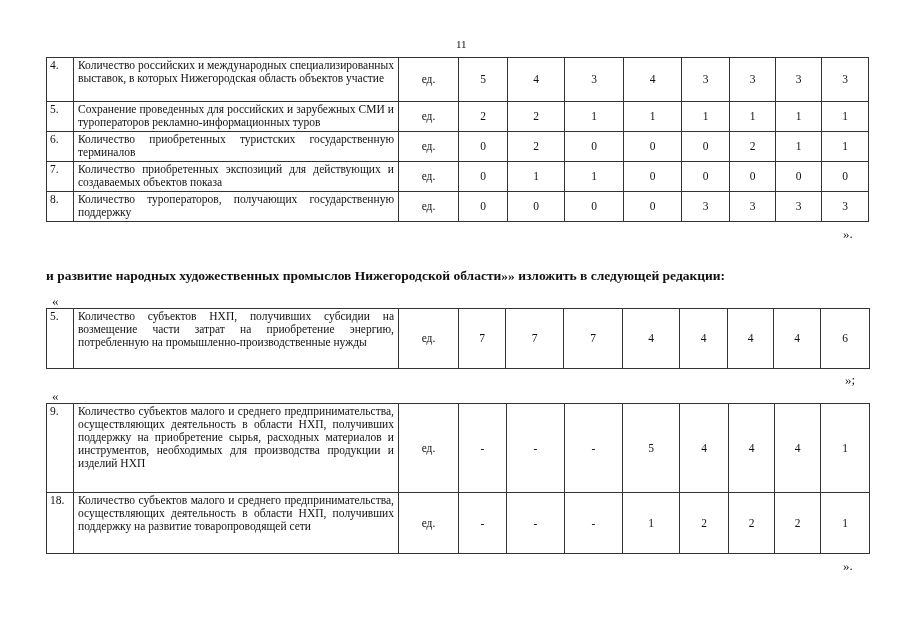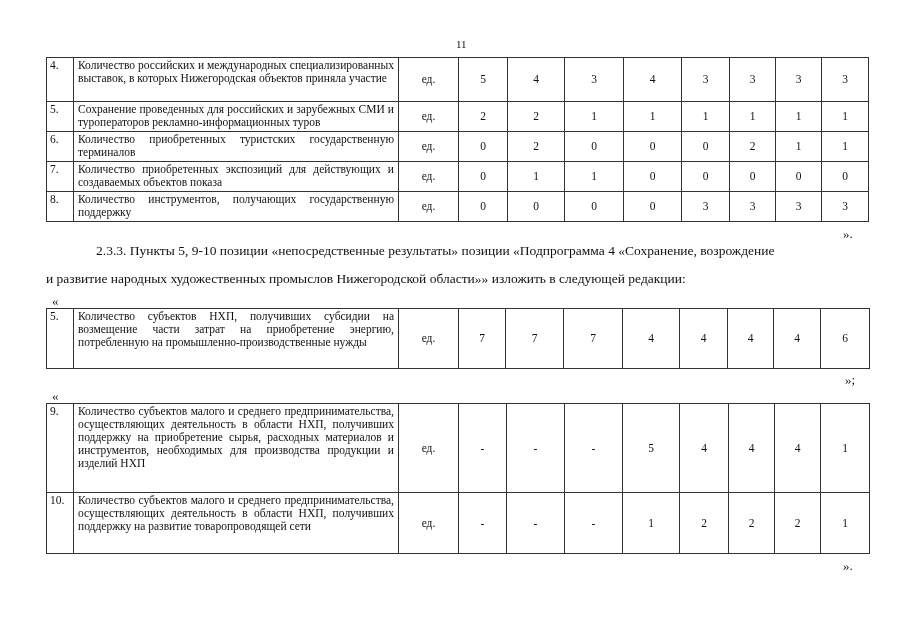--- a/index.html
+++ b/index.html
@@ -31,21 +31,21 @@
       <col style="width:59px">
       <col style="width:58px">
     <col style="width:48px">
       <col style="width:46px">
       <col style="width:46px">
       <col style="width:47px">
   </colgroup>
   <tbody>
     <tr style="height:44px">
       <td class="num">4.</td>
-      <td class="desc">Количество российских и международных специализированных выставок, в которых Нижегородская объектов приняла участие</td>
+      <td class="desc">Количество российских и международных специализированных выставок, в которых Нижегородская область объектов участие</td>
       <td class="unit">ед.</td>
       <td class="val">5</td>
       <td class="val">4</td>
       <td class="val">3</td>
       <td class="val">4</td>
       <td class="val">3</td>
       <td class="val">3</td>
       <td class="val">3</td>
       <td class="val">3</td>
     </tr>
@@ -83,39 +83,38 @@
       <td class="val">1</td>
       <td class="val">1</td>
       <td class="val">0</td>
       <td class="val">0</td>
       <td class="val">0</td>
       <td class="val">0</td>
       <td class="val">0</td>
     </tr>
     <tr style="height:30px">
       <td class="num">8.</td>
-      <td class="desc">Количество инструментов, получающих государственную поддержку</td>
+      <td class="desc">Количество туроператоров, получающих государственную поддержку</td>
       <td class="unit">ед.</td>
       <td class="val">0</td>
       <td class="val">0</td>
       <td class="val">0</td>
       <td class="val">0</td>
       <td class="val">3</td>
       <td class="val">3</td>
       <td class="val">3</td>
       <td class="val">3</td>
     </tr>
   </tbody>
 </table>
 
 <div class="quote" style="top:226px; left:843px;">».</div>
 
 <div class="para" style="top:242px;">
-  <div><span class="indent"></span><span>2.3.3. Пункты 5, 9-10 позиции «непосредственные результаты» позиции «Подпрограмма 4 «Сохранение, возрождение</span></div>
-  <div style="margin-top:10px;">и развитие народных художественных промыслов Нижегородской области»» изложить в следующей редакции:</div>
+  <div style="margin-top:25px;font-weight:bold;">и развитие народных художественных промыслов Нижегородской области»» изложить в следующей редакции:</div>
 </div>
 
 <div class="quote" style="top:293px; left:52px;">«</div>
 
 <table class="doc" style="top:308px;">
   <colgroup>
     <col style="width:27px">
       <col style="width:325px">
       <col style="width:60px">
     <col style="width:47px">
@@ -170,21 +169,21 @@
       <td class="val">-</td>
       <td class="val">-</td>
       <td class="val">-</td>
       <td class="val">5</td>
       <td class="val">4</td>
       <td class="val">4</td>
       <td class="val">4</td>
       <td class="val">1</td>
     </tr>
     <tr style="height:61px">
-      <td class="num">10.</td>
+      <td class="num">18.</td>
       <td class="desc">Количество субъектов малого и среднего предпринимательства, осуществляющих деятельность в области НХП, получивших поддержку на развитие товаропроводящей сети</td>
       <td class="unit">ед.</td>
       <td class="val">-</td>
       <td class="val">-</td>
       <td class="val">-</td>
       <td class="val">1</td>
       <td class="val">2</td>
       <td class="val">2</td>
       <td class="val">2</td>
       <td class="val">1</td>

